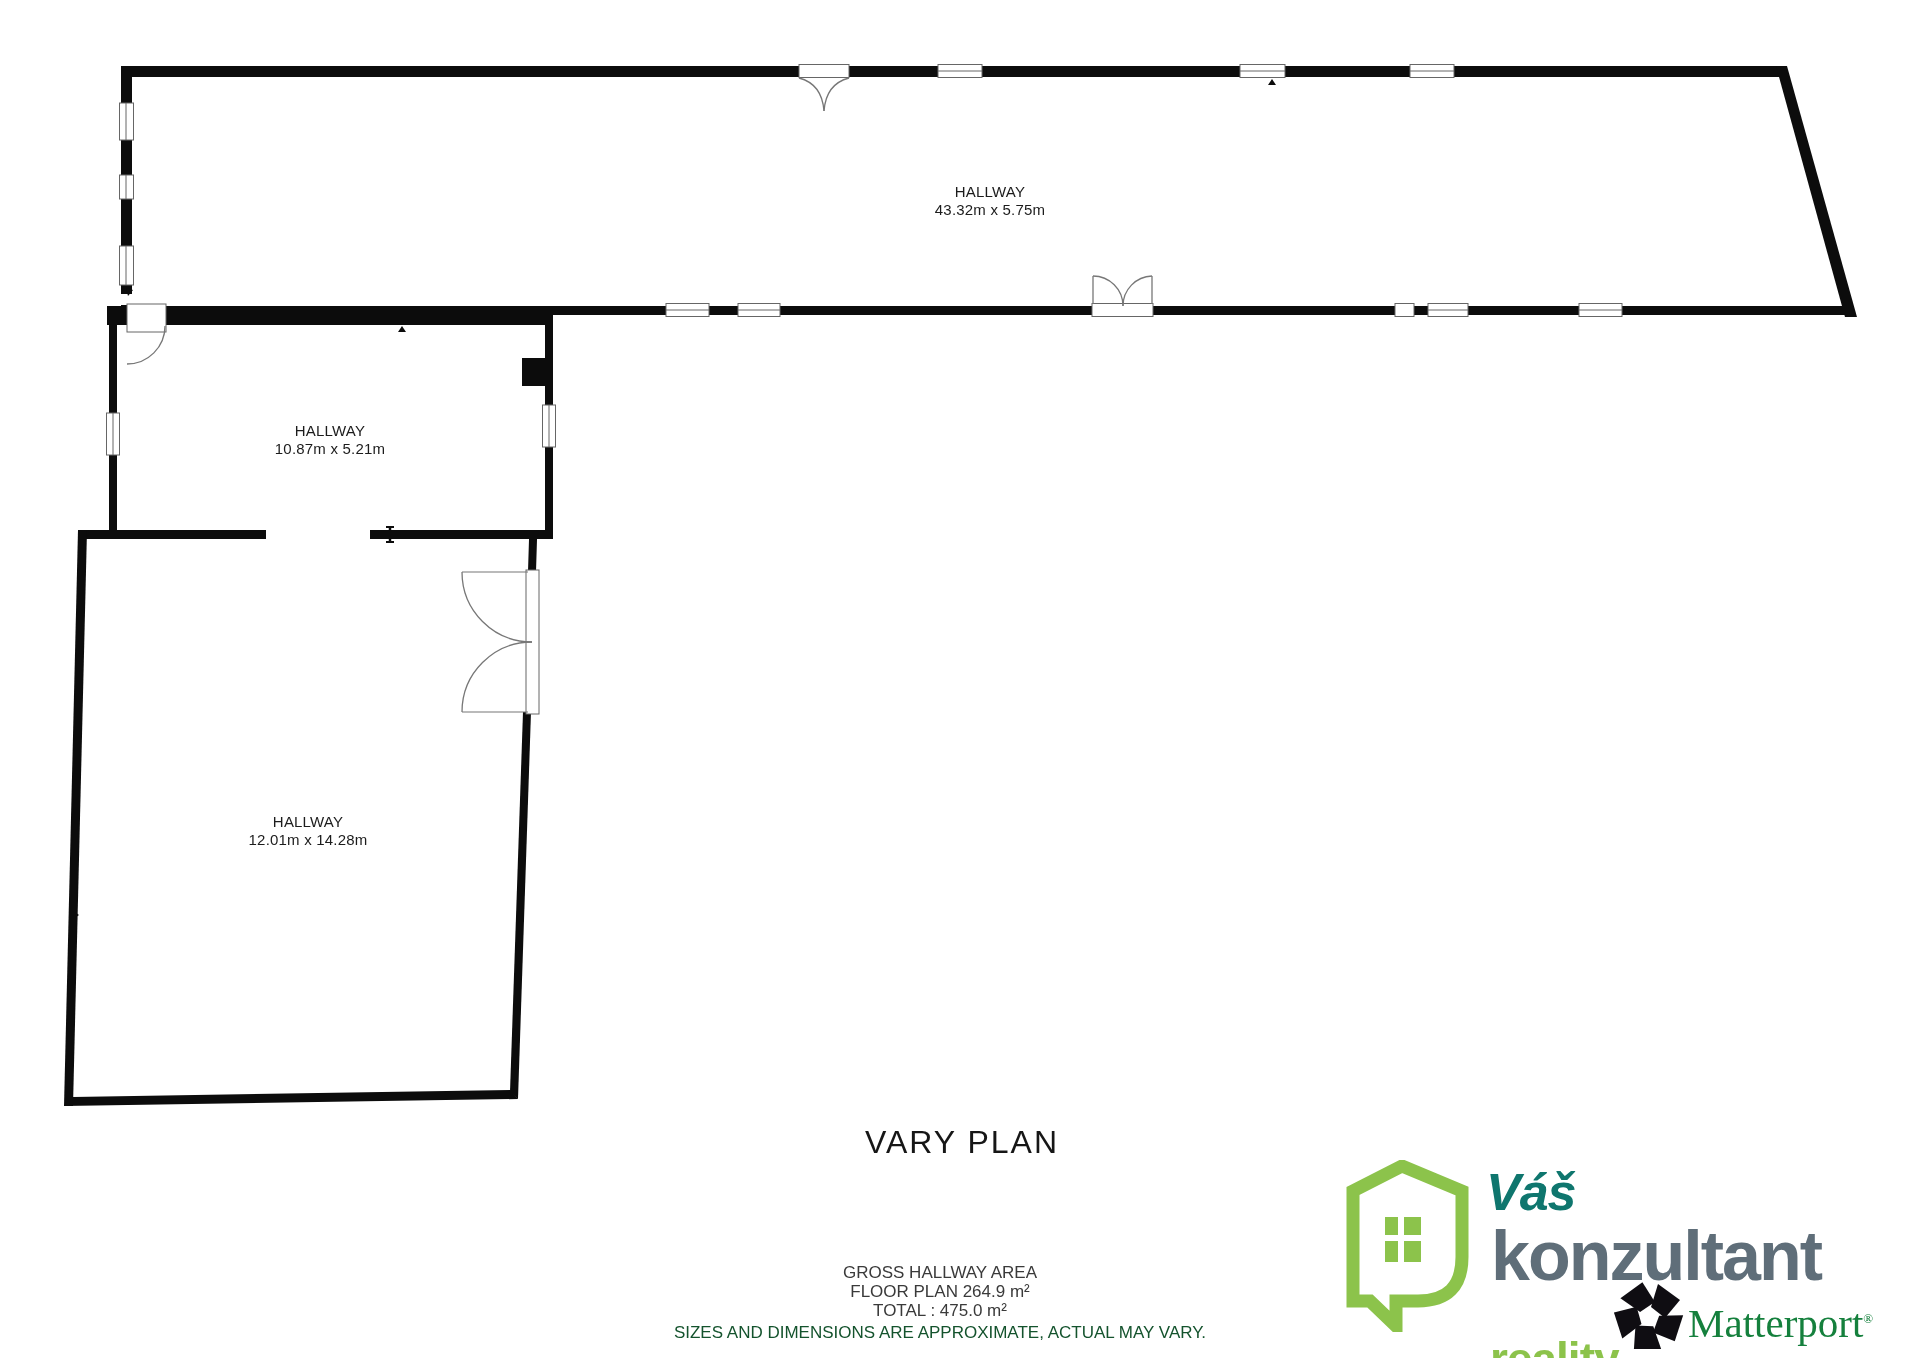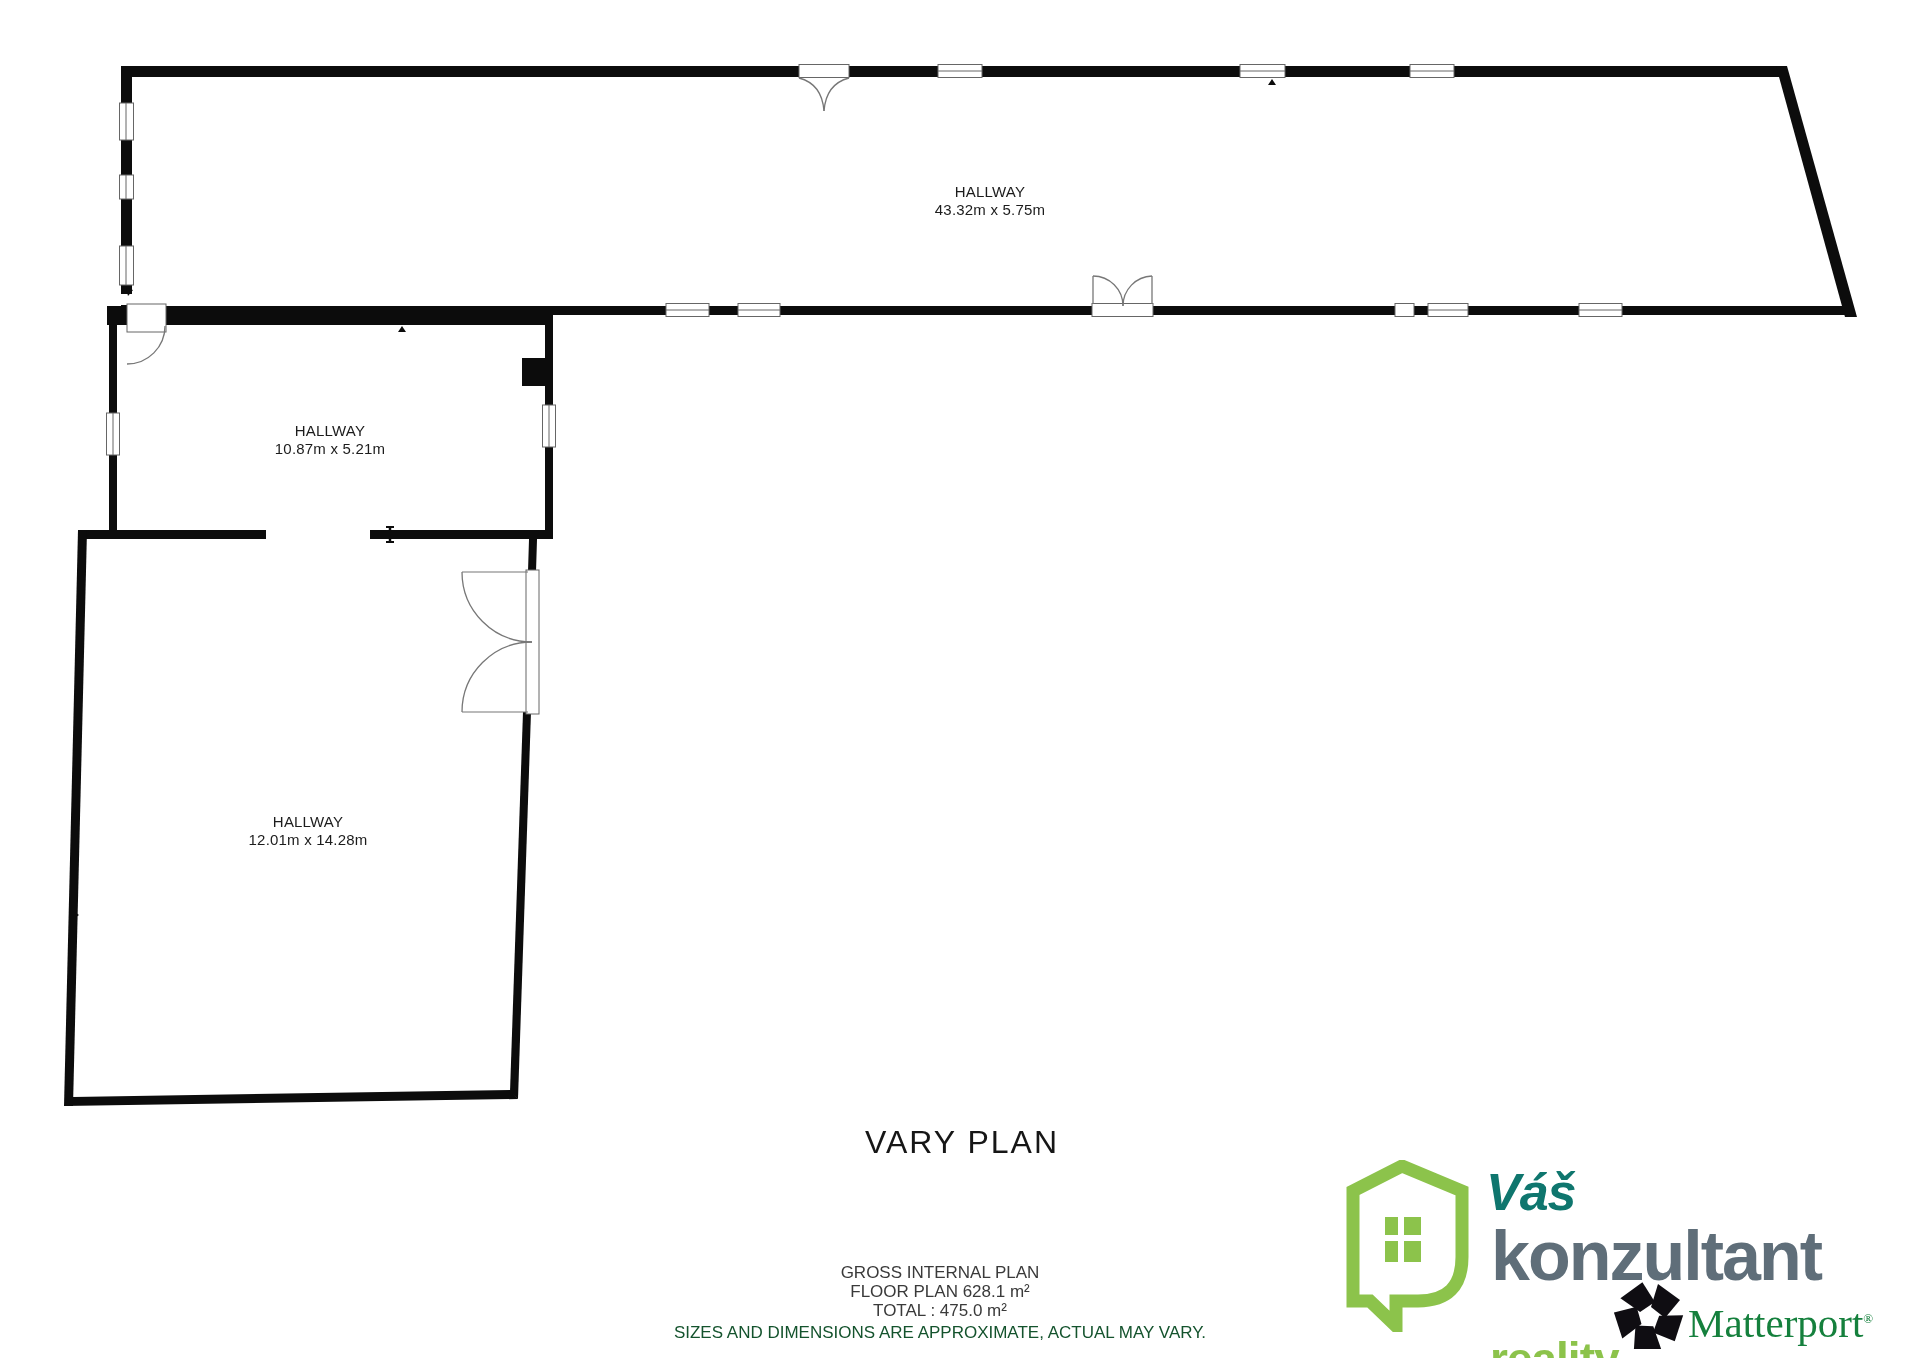--- a/index.html
+++ b/index.html
@@ -165,22 +165,22 @@
   </div>
 
   <div class="room-label" style="left:308px;top:813px;">
     <div class="room-name">HALLWAY</div>
     <div class="room-dims">12.01m x 14.28m</div>
   </div>
 
   <div id="floor-plan-title">VARY PLAN</div>
 
   <div id="summary-block">
-    <div>GROSS INTERNAL PLAN</div>
-    <div>FLOOR PLAN 628.1 m²</div>
+    <div>GROSS HALLWAY AREA</div>
+    <div>FLOOR PLAN 264.9 m²</div>
     <div>TOTAL :  475.0 m²</div>
     <div class="disclaimer">SIZES AND DIMENSIONS ARE APPROXIMATE, ACTUAL MAY VARY.</div>
   </div>
 
   <div id="brand">
 
     <svg style="position:absolute;left:1333px;top:1160px;" width="142" height="172" viewBox="0 0 142 172">
       <path d="M 69 6 L 129 31 L 129 97 Q 129 141 85 141 L 63 141 L 63 166 L 37 141 L 20 141 L 20 31 Z" fill="none" stroke="#8CC34B" stroke-width="13" stroke-linejoin="miter"></path>
       <g fill="#8CC34B">
         <rect x="52" y="57" width="13" height="18"></rect>

